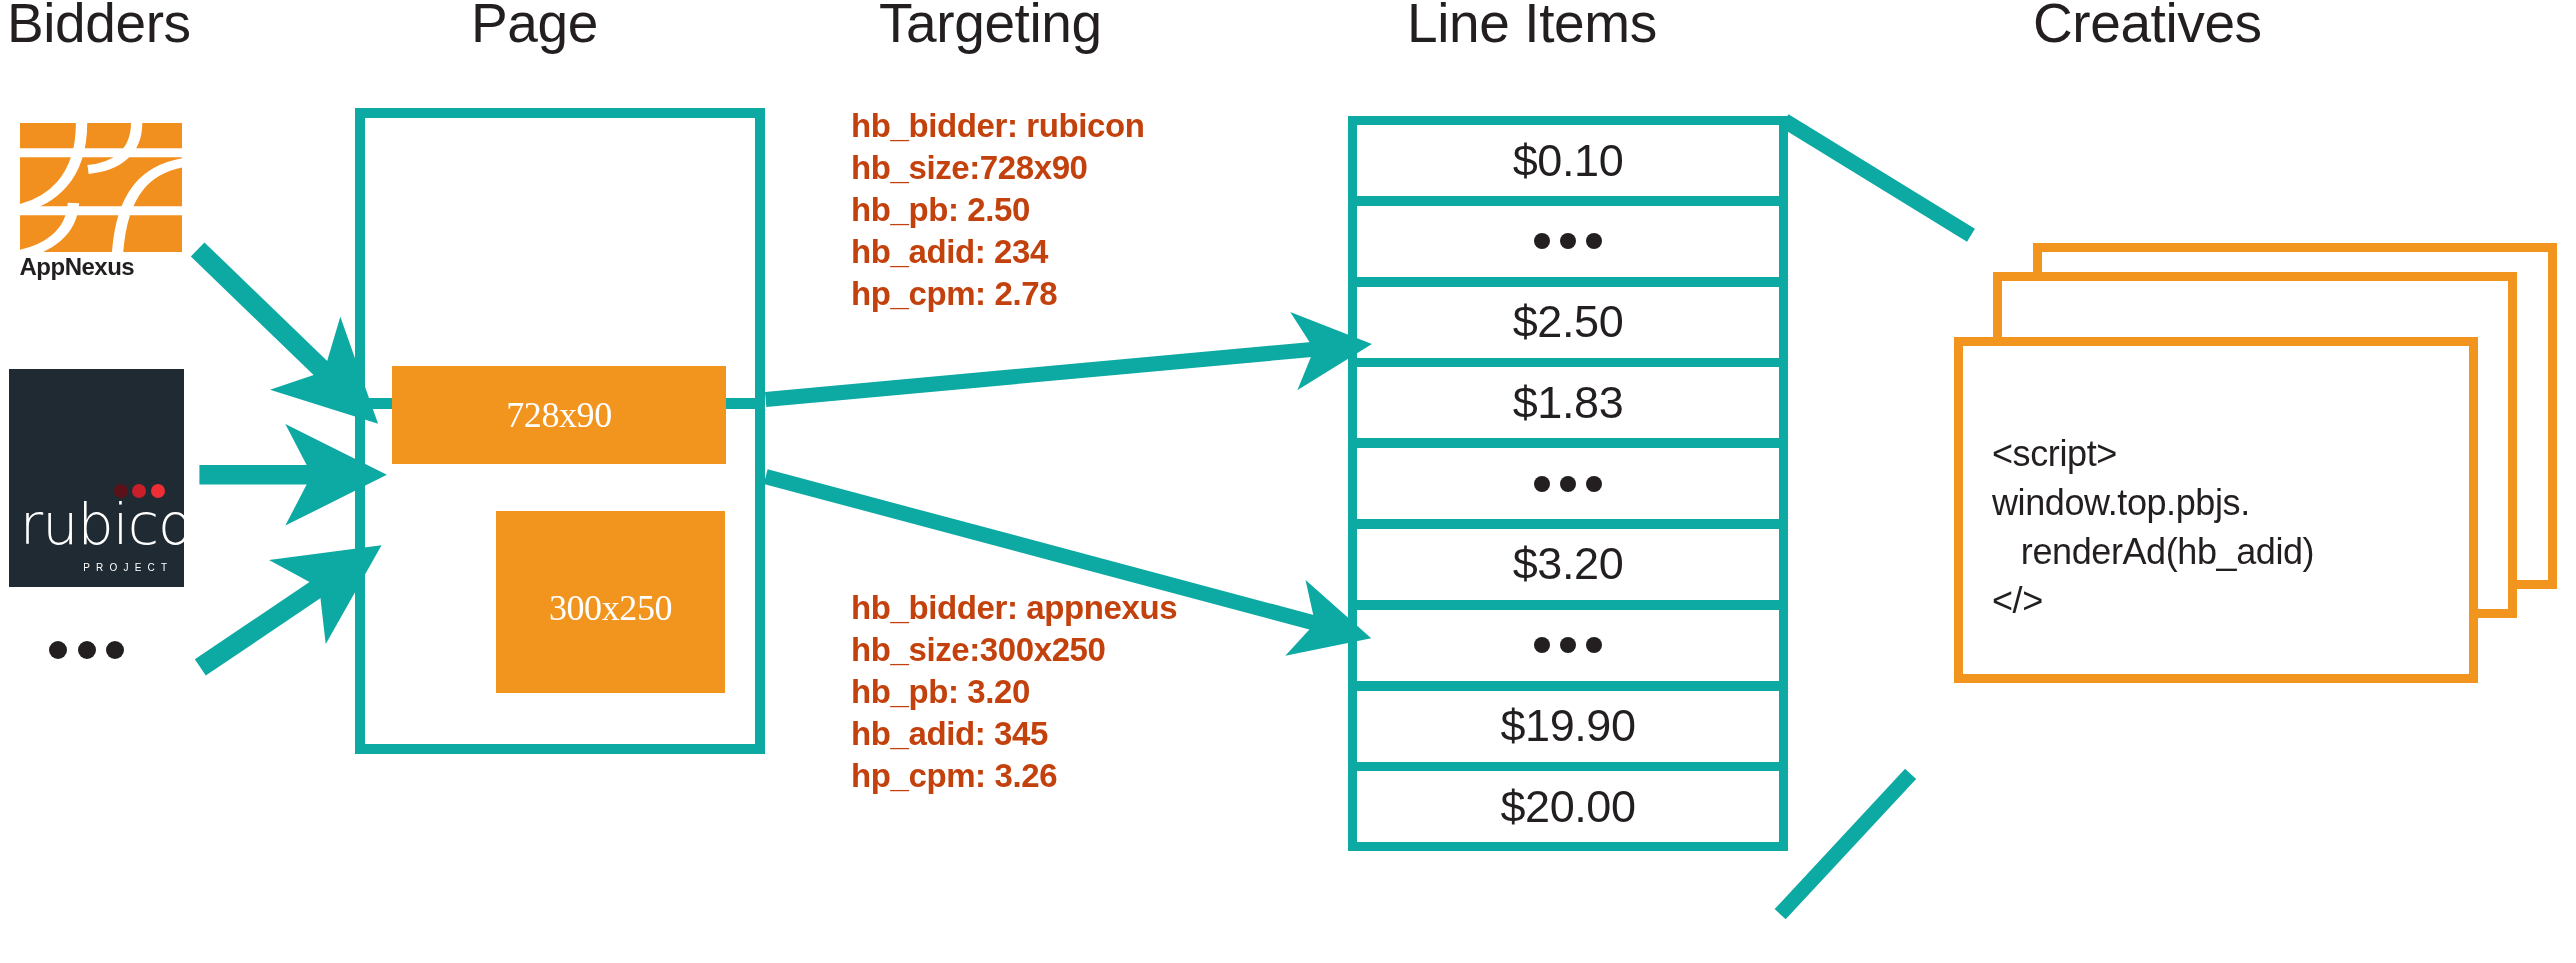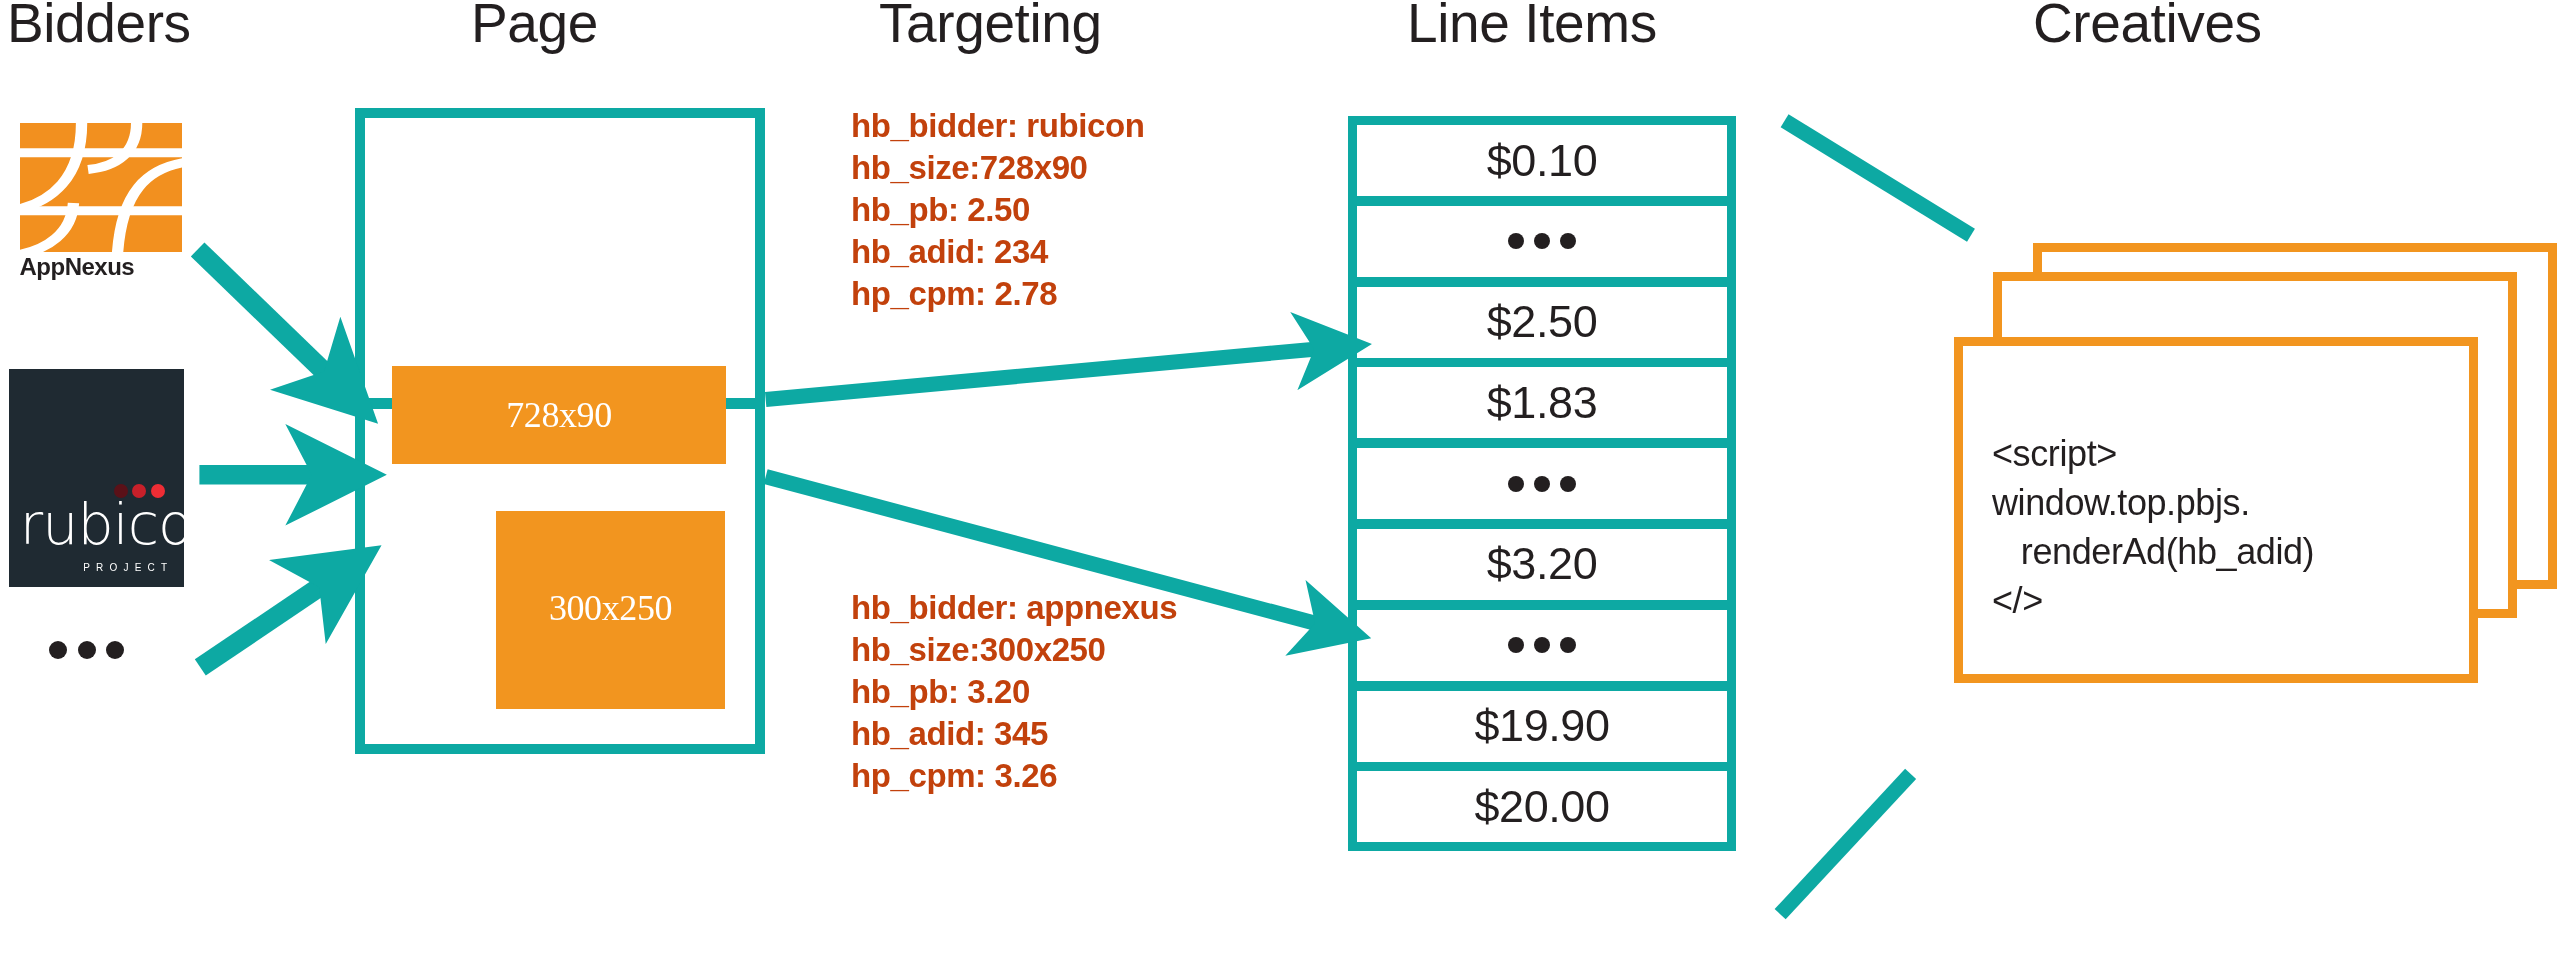--- a/index.html
+++ b/index.html
@@ -143,42 +143,42 @@
     font-family: Liberation Serif, serif;
   }
   #slot-728x90 {
     left: 392px; top: 366px;
     width: 334px; height: 98px;
   }
   #slot-300x250 {
     left: 496px; top: 511px;
     width: 229px; height: 182px;
     align-items: flex-end;
-    padding-bottom: 16px;
+    padding-bottom: 0;
   }
   #slot-300x250 span { transform: translateY(-64px); }
 
   
   .targeting-block {
     position: absolute;
     font-size: 33px;
     font-weight: 700;
     line-height: 42px;
     color: #c2410c;
     letter-spacing: -0.4px;
     white-space: nowrap;
   }
   #targeting-1 { left: 851px; top: 105px; }
   #targeting-2 { left: 851px; top: 587px; }
 
   
   #lineitems {
     position: absolute;
     left: 1348px; top: 116px;
-    width: 388px;
+    width: 440px;
     border: 9.8px solid #0da9a3;
     box-sizing: border-box;
     background: #0da9a3;
     display: flex;
     flex-direction: column;
     gap: 9.8px;
   }
   .li-row {
     background: #ffffff;
     height: 71px;

